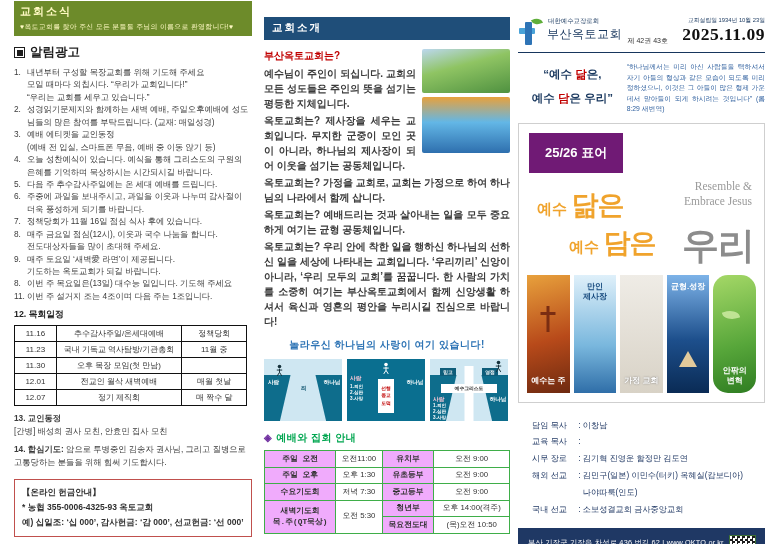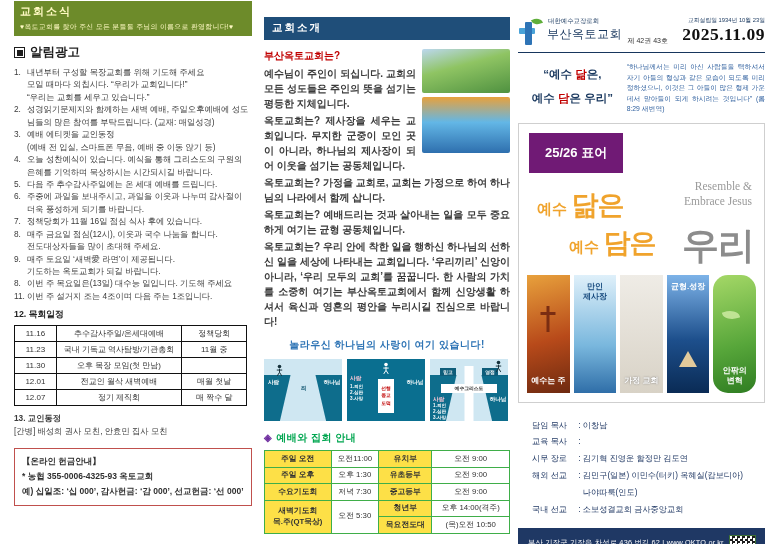--- a/index.html
+++ b/index.html
@@ -62,21 +62,21 @@
   .tag{position:absolute;top:9px;background:#0e5d7a;color:#fff;font-size:4.8px;font-weight:bold;padding:1px 3px;}
   .person{position:absolute;width:9px;height:13px;}
   .person svg{width:100%;height:100%;}
   .g-head{font-size:10px;font-weight:bold;margin:10px 0 5px;letter-spacing:0.5px;}
   .g-head .dia{margin-right:4px;}
   .g-head.green{color:#00a650;}
   .g-head.green .dia{color:#7030a0;}
   .g-head.purple{color:#7030a0;}
   table.worship{width:100%;border-collapse:collapse;border:1.5px solid #3fae49;}
   table.worship td{border:1px solid #3fae49;font-size:7.8px;text-align:center;padding:2.5px 1px;color:#333;white-space:pre-line;line-height:1.35;}
-  table.worship td.hd{background:#fde047;font-weight:bold;}
+  table.worship td.hd{background:#f0abfc;font-weight:bold;font-family:Liberation Mono, monospace;}
   .map{position:relative;height:86px;background:#f4f1ea;border:1px solid #e3dfd6;overflow:hidden;margin-top:2px;}
   .road-main{position:absolute;left:-12px;right:84px;top:33px;height:11px;background:#f6c944;border-top:1px solid #d8a92c;border-bottom:1px solid #d8a92c;transform:rotate(-4deg);}
   .road-right{position:absolute;right:-34px;width:150px;top:12px;height:12px;background:#f6c944;border:1px solid #d8a92c;transform:rotate(-16deg);border-radius:20px;}
   .road-vert{position:absolute;right:52px;top:36px;bottom:-6px;width:13px;background:#fdeaa0;border:1px solid #e6cf7a;transform:rotate(7deg);}
   .rail{position:absolute;left:58%;top:-12px;height:120px;width:3px;background:#3a3f9e;transform:rotate(9deg);}
   .wstreet{position:absolute;background:#ffffff;}
   .ws1{left:8%;top:0;width:3px;height:45%;}
   .ws2{left:2%;top:18px;width:40%;height:3px;}
   .map-lab{position:absolute;font-size:4.6px;color:#8a8a84;}
   .ch-label{position:absolute;left:39%;top:22%;background:#fff;border:1px solid #c00000;color:#c00000;font-size:6px;font-weight:bold;padding:0 2px;line-height:1.5;}
@@ -222,20 +222,24 @@
           <td>정기 제직회</td>
           <td>매 짝수 달</td>
         </tr>
       </tbody>
   </table>
 
   <div class="news-line">
     <div class="news-head">13. 교인동정</div>
     <div>[간병] 배성희 권사 모친, 안효민 집사 모친</div>
   </div>
+  <div class="news-line">
+    <span class="news-head">14. 합심기도:</span>
+    <span>암으로 투병중인 김송자 권사님, 그리고 질병으로 고통당하는 분들을 위해 힘써 기도합시다.</span>
+  </div>
 
   <div class="offer-box">
     <div>【온라인 헌금안내】</div>
     <div>* 농협 355-0006-4325-93 옥토교회</div>
     <div>예) 십일조: ‘십 000’,   감사헌금: ‘감 000’,  선교헌금: ‘선 000’</div>
   </div>
 </div>
 
 <div class="col" id="col-mid">
   <div class="blue-bar">교회소개</div>

